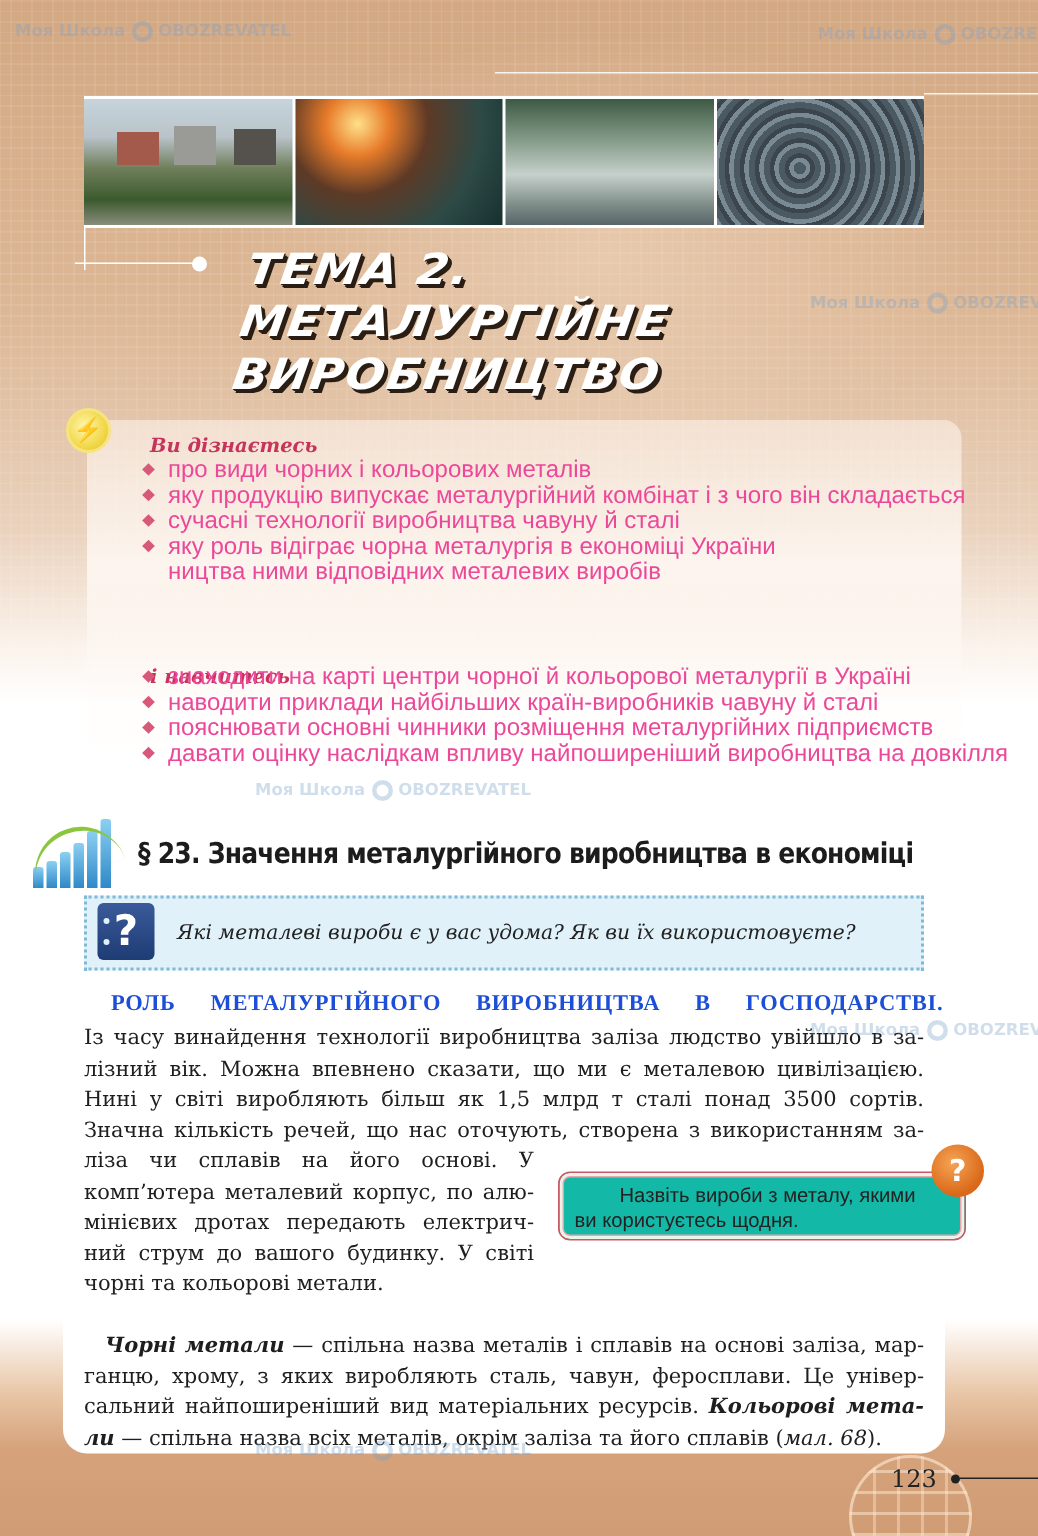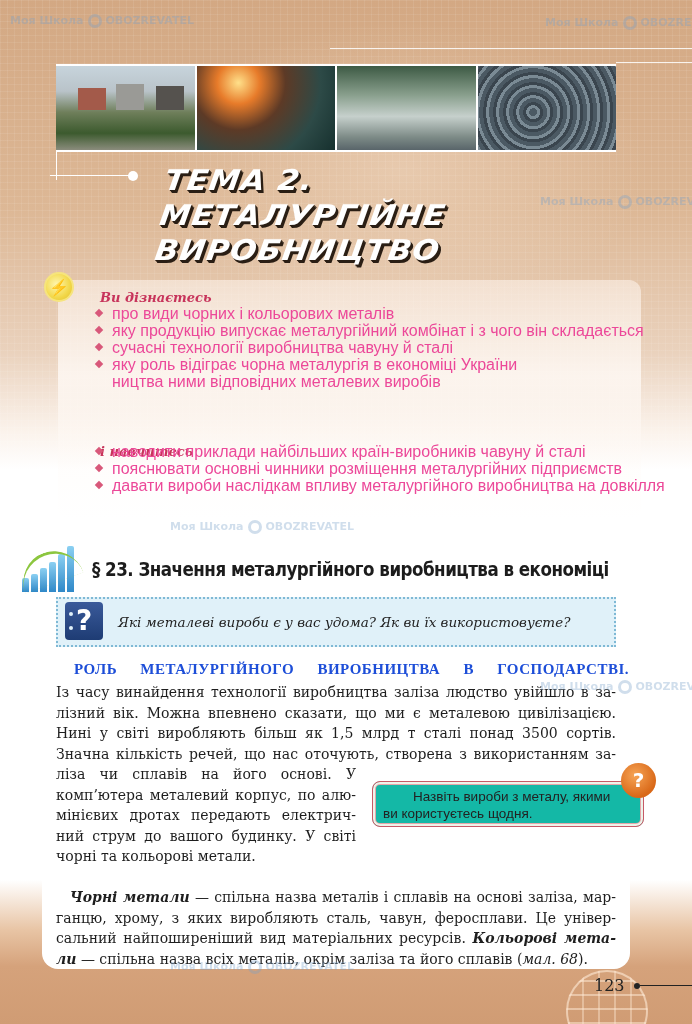--- a/index.html
+++ b/index.html
@@ -218,23 +218,24 @@
 <ul class="bullet-list" style="left:92px; top:305px;">
   <li>про види чорних і кольорових металів</li>
   <li>яку продукцію випускає металургійний комбінат і з чого він складається</li>
   <li>сучасні технології виробництва чавуну й сталі</li>
   <li>яку роль відіграє чорна металургія в економіці України</li>
   <li style="list-style: none; --x: 0;" class="nobullet cont">ництва ними відповідних металевих виробів</li>
 </ul>
 
 <div class="section-label" style="left:100px; top:444px;font-style:italic;">і навчитесь</div>
 <ul class="bullet-list" style="left:92px; top:443px;">
+  <li>знаходити на карті центри чорної й кольорової металургії в Україні</li>
   <li>наводити приклади найбільших країн-виробників чавуну й сталі</li>
   <li>пояснювати основні чинники розміщення металургійних підприємств</li>
-  <li>давати вироби наслідкам впливу металургійного виробництва на довкілля</li>
+  <li>давати оцінку наслідкам впливу найпоширеніший виробництва на довкілля</li>
 </ul>
 
 <div class="content-panel"></div>
 
 <div class="para-icon">
   <div class="bar" style="left:6px; height:14px;"></div>
   <div class="bar" style="left:15px; height:18px;"></div>
   <div class="bar" style="left:24px; height:24px;"></div>
   <div class="bar" style="left:33px; height:30px;"></div>
   <div class="bar" style="left:42px; height:38px;"></div>

